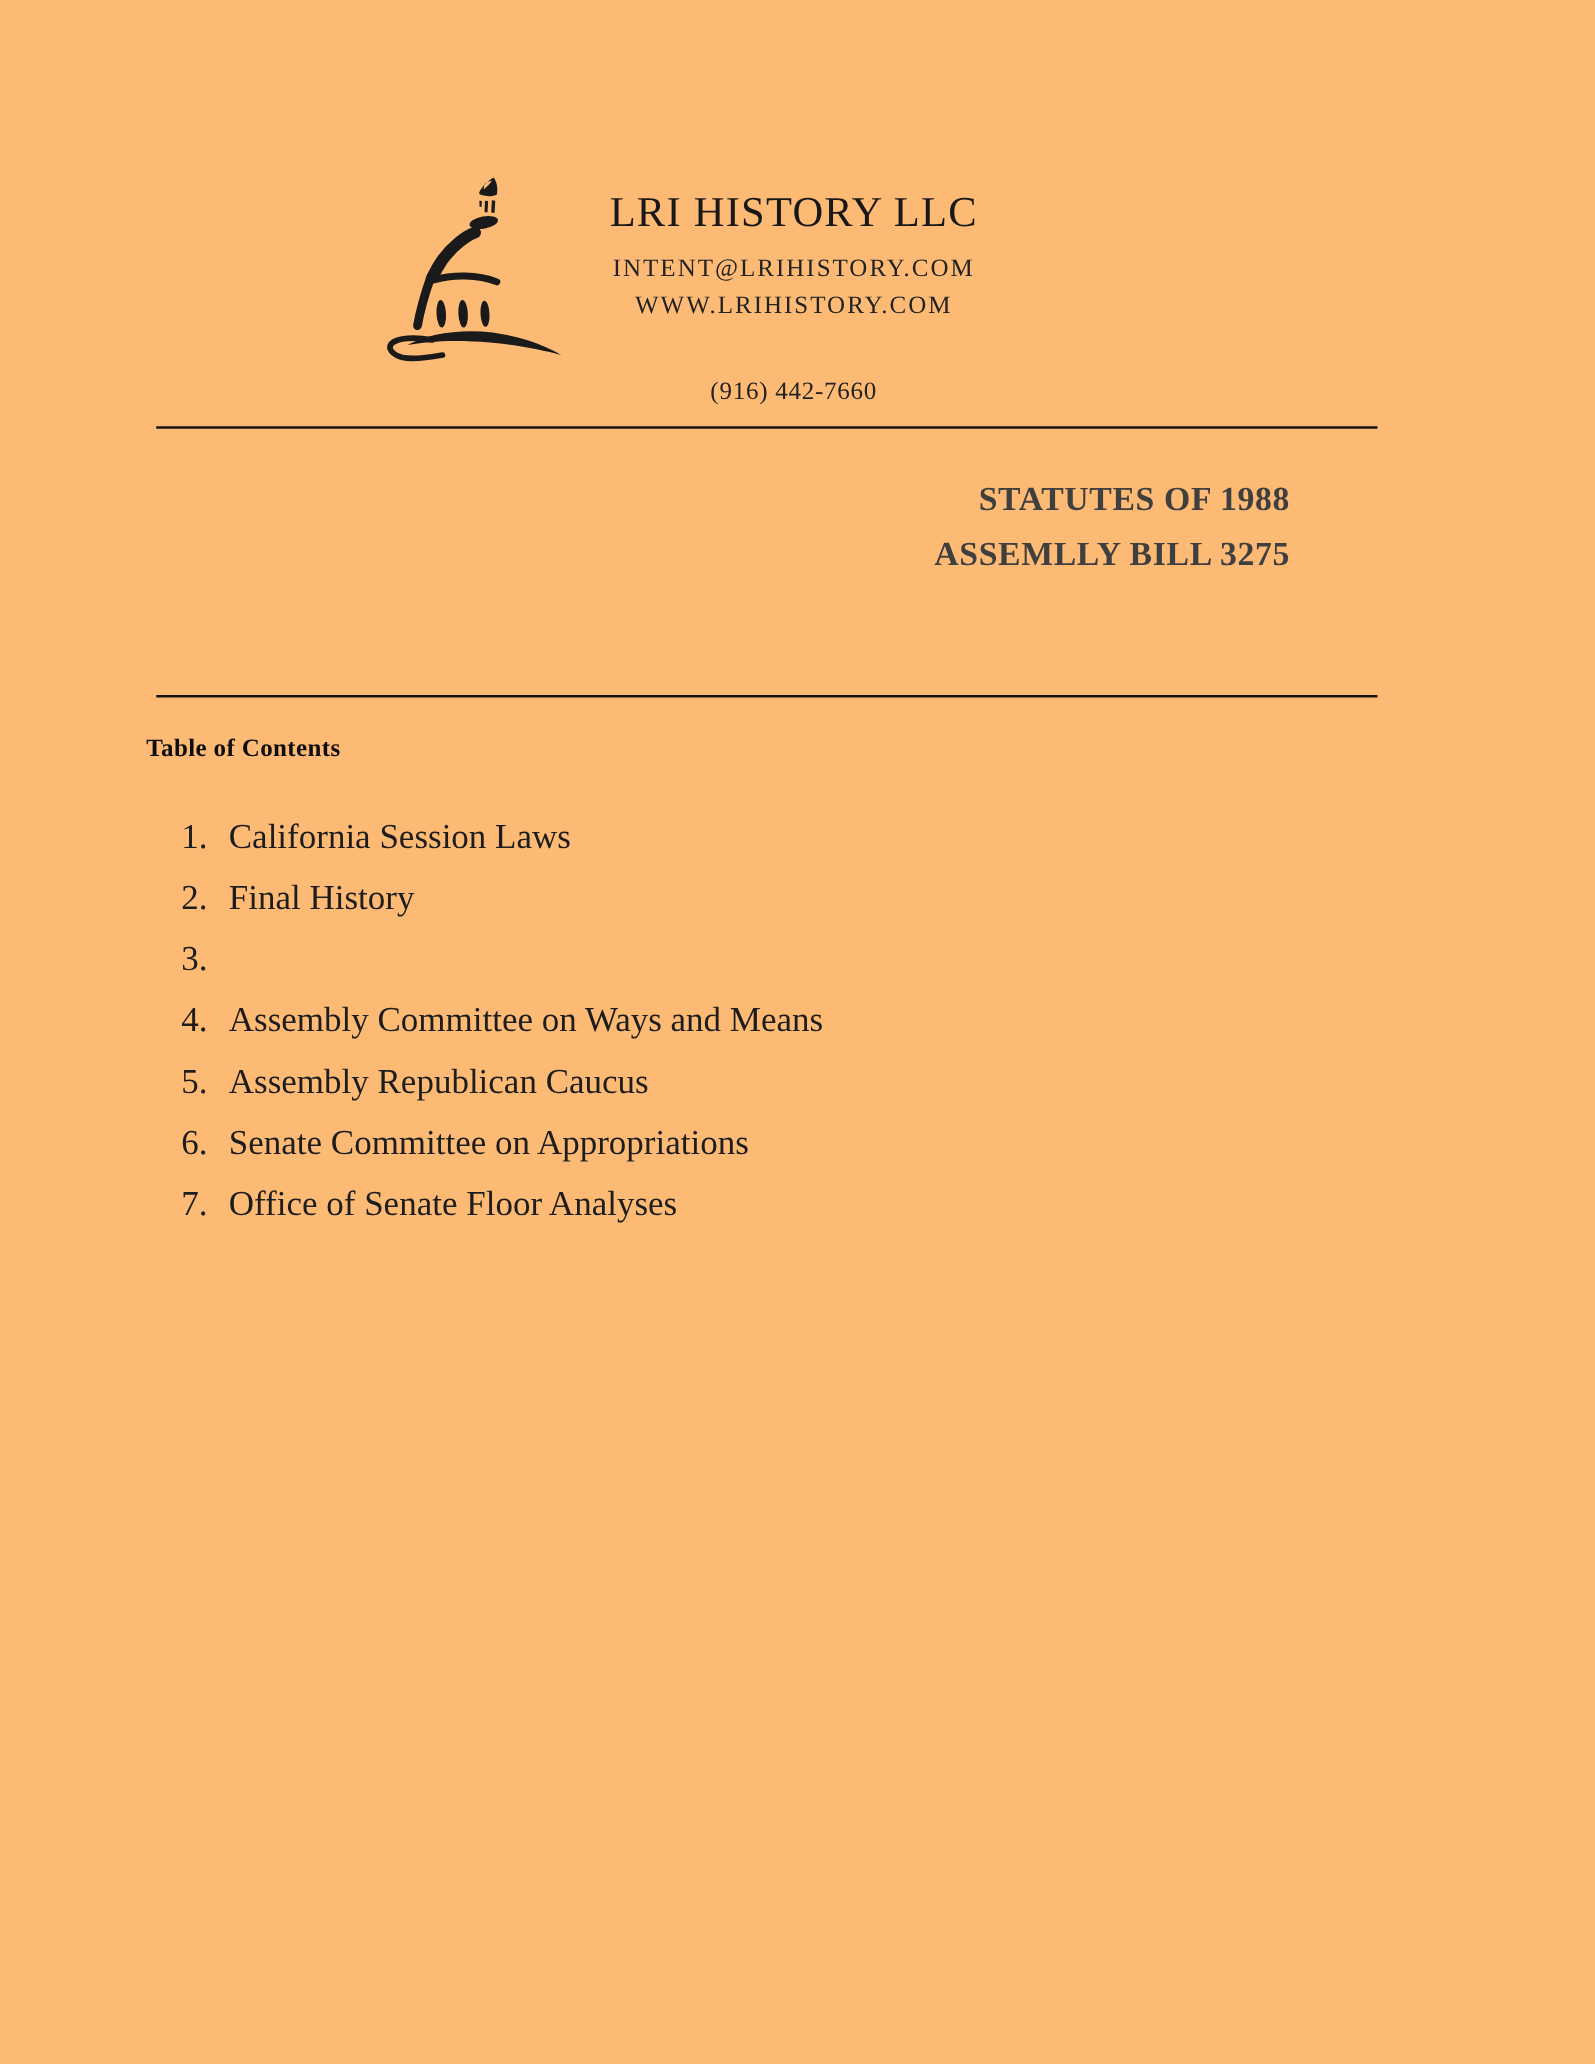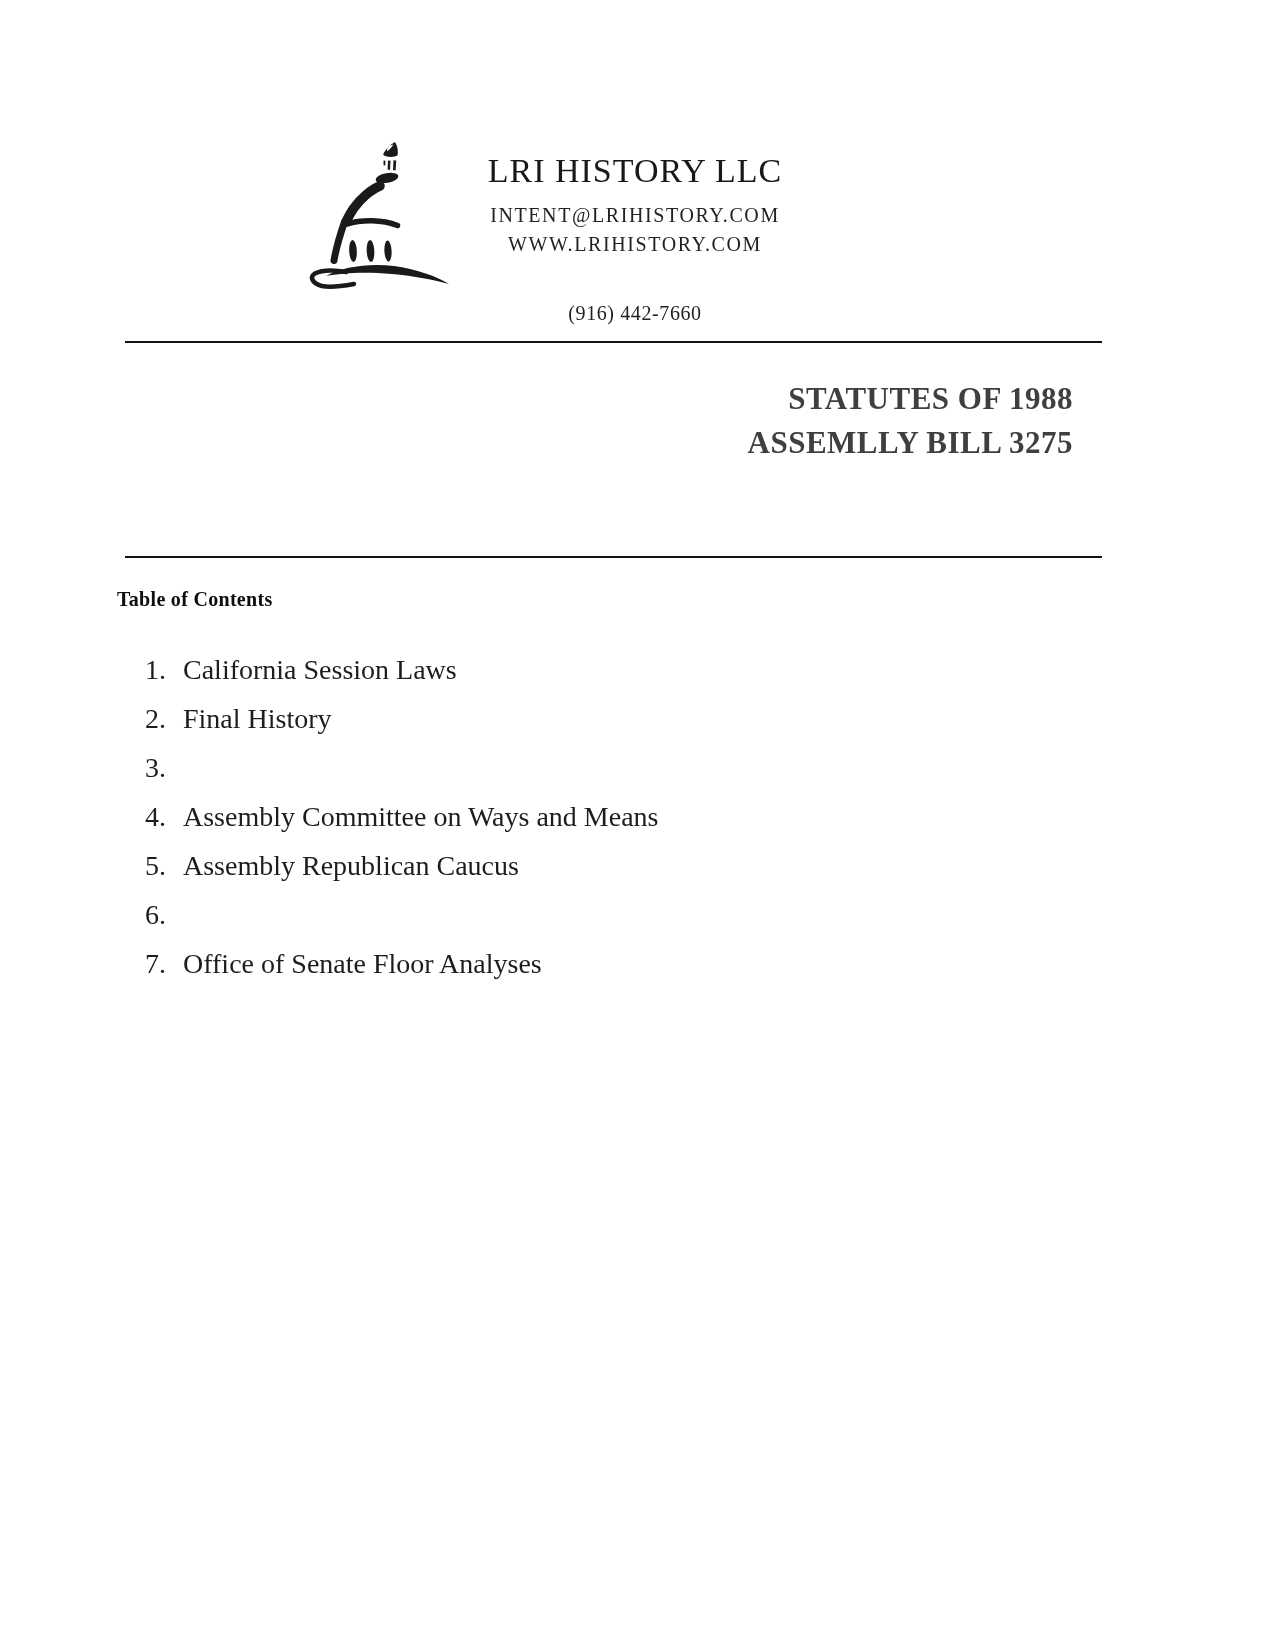--- a/index.html
+++ b/index.html
@@ -60,25 +60,25 @@
     width: 977px;
     height: 2px;
   }
   .rule-top { top: 341px; }
   .rule-bottom { top: 556px; }
 
   
   .title-block {
     position: absolute;
     top: 377px;
-    left: 673px;
+    left: 632px;
     width: 400px;
     text-align: right;
     font-weight: bold;
-    font-size: 31px;
+    font-size: 27px;
     line-height: 44px;
     letter-spacing: 0.5px;
   }
   .title-line { white-space: pre; }
 
   
   .toc-heading {
     position: absolute;
     left: 117px;
     top: 582px;
@@ -106,21 +106,21 @@
     margin-bottom: 20px;
   }
   .toc-num {
     flex: none;
     width: 38px;
   }
 </style>
 </head>
 <body>
 
-<div class="page" style="background: #ffffff; color: rgb(26, 26, 26);">
+<div class="page" style="background: #fdba74; color: rgb(26, 26, 26);">
 
   <svg class="logo" viewBox="0 0 150 160" aria-hidden="true">
     <g fill="#1a1a1a" stroke="none">
 
       <path d="M95 9 C91 11 86 16 83.5 20.5 C83 21.5 83.5 22.5 85 23 C90 24.5 95 24 97.5 22.5 C98.5 18 97.5 12.5 95 9 Z
                M88 14 C90 12.5 92 11.5 93.5 11.5 C92 14 89.5 16.5 87 18.5 C87 17 87.3 15.3 88 14 Z"></path>
 
       <path d="M83.5 27.5 L85.5 27.8 L85.2 32.5 L83.6 32.2 Z"></path>
       <path d="M88 27.5 L90.5 27.8 L90 37 L87.6 36.6 Z"></path>
       <path d="M93.5 27.2 L96.2 27.6 L95.6 37.4 L93 37 Z"></path>
@@ -177,20 +177,21 @@
       <li class="toc-item">
       <span class="toc-num">4.</span>
       <span class="toc-label">Assembly Committee on Ways and Means</span>
     </li>
       <li class="toc-item">
       <span class="toc-num">5.</span>
       <span class="toc-label">Assembly Republican Caucus</span>
     </li>
       <li class="toc-item">
       <span class="toc-num">6.</span>
+      <span class="toc-label">Senate Committee on Appropriations</span>
     </li>
       <li class="toc-item">
       <span class="toc-num">7.</span>
       <span class="toc-label">Office of Senate Floor Analyses</span>
     </li>
     </ol>
 
 </div>
 
 </body></html>

